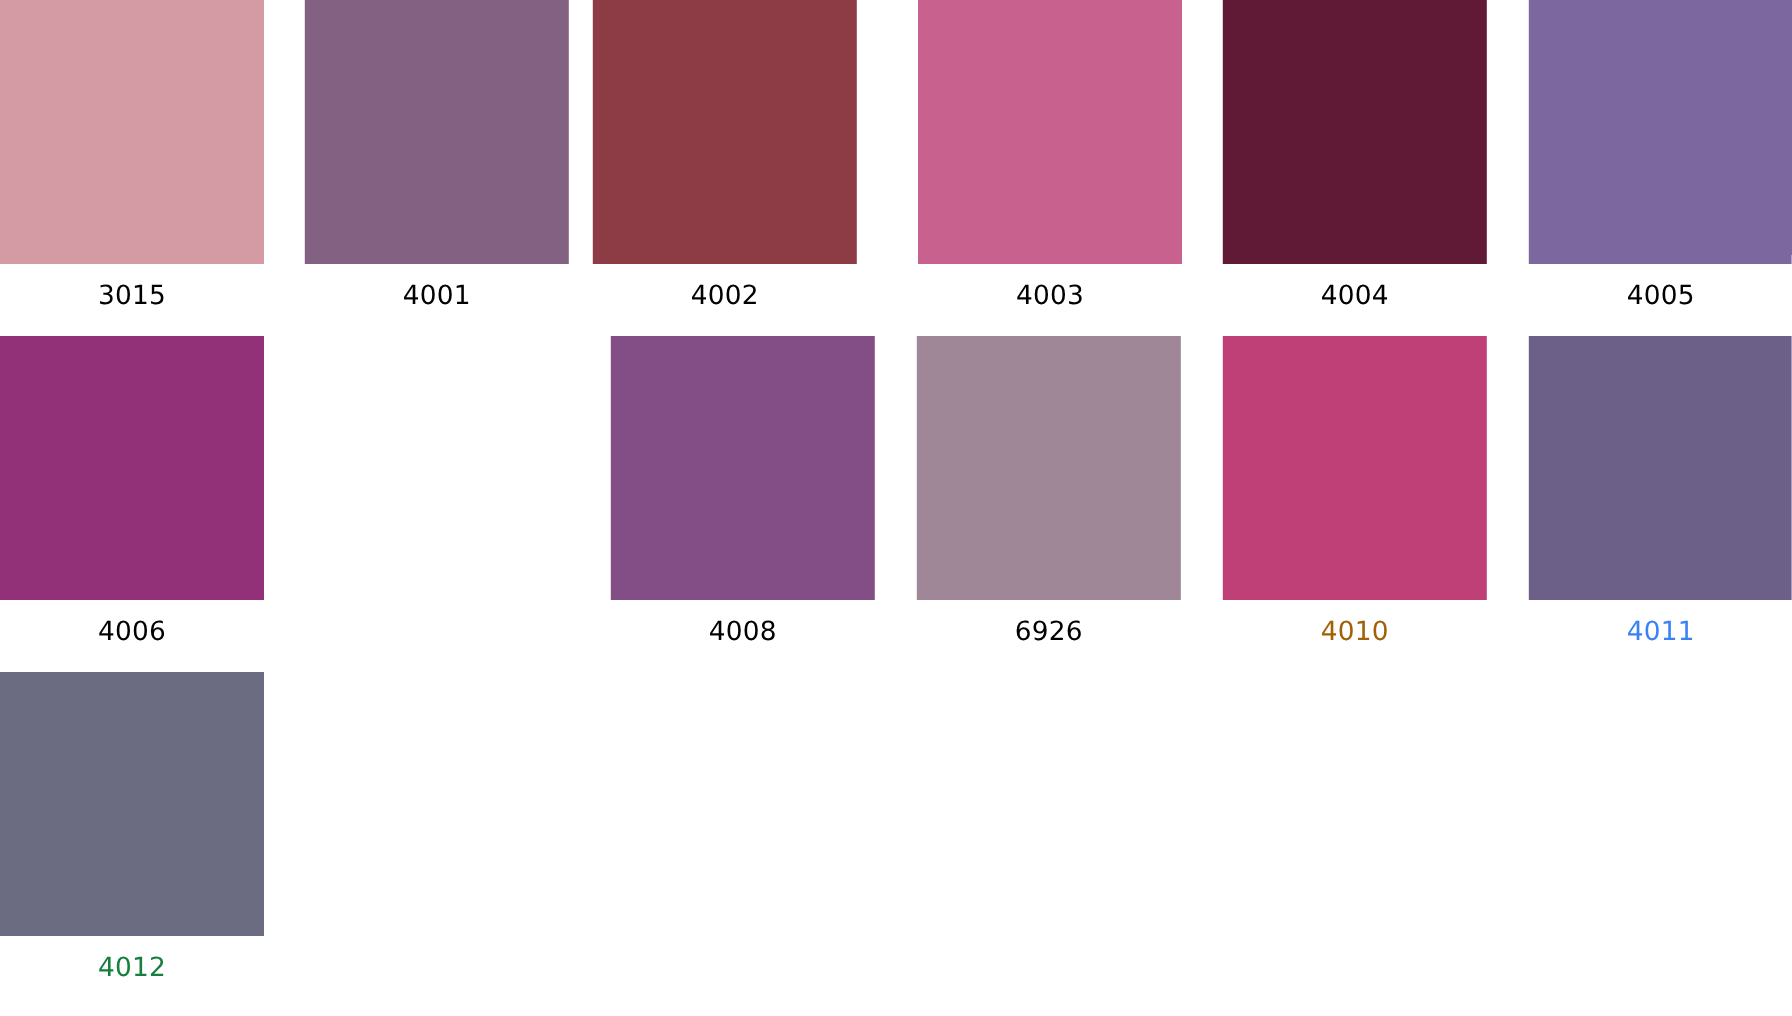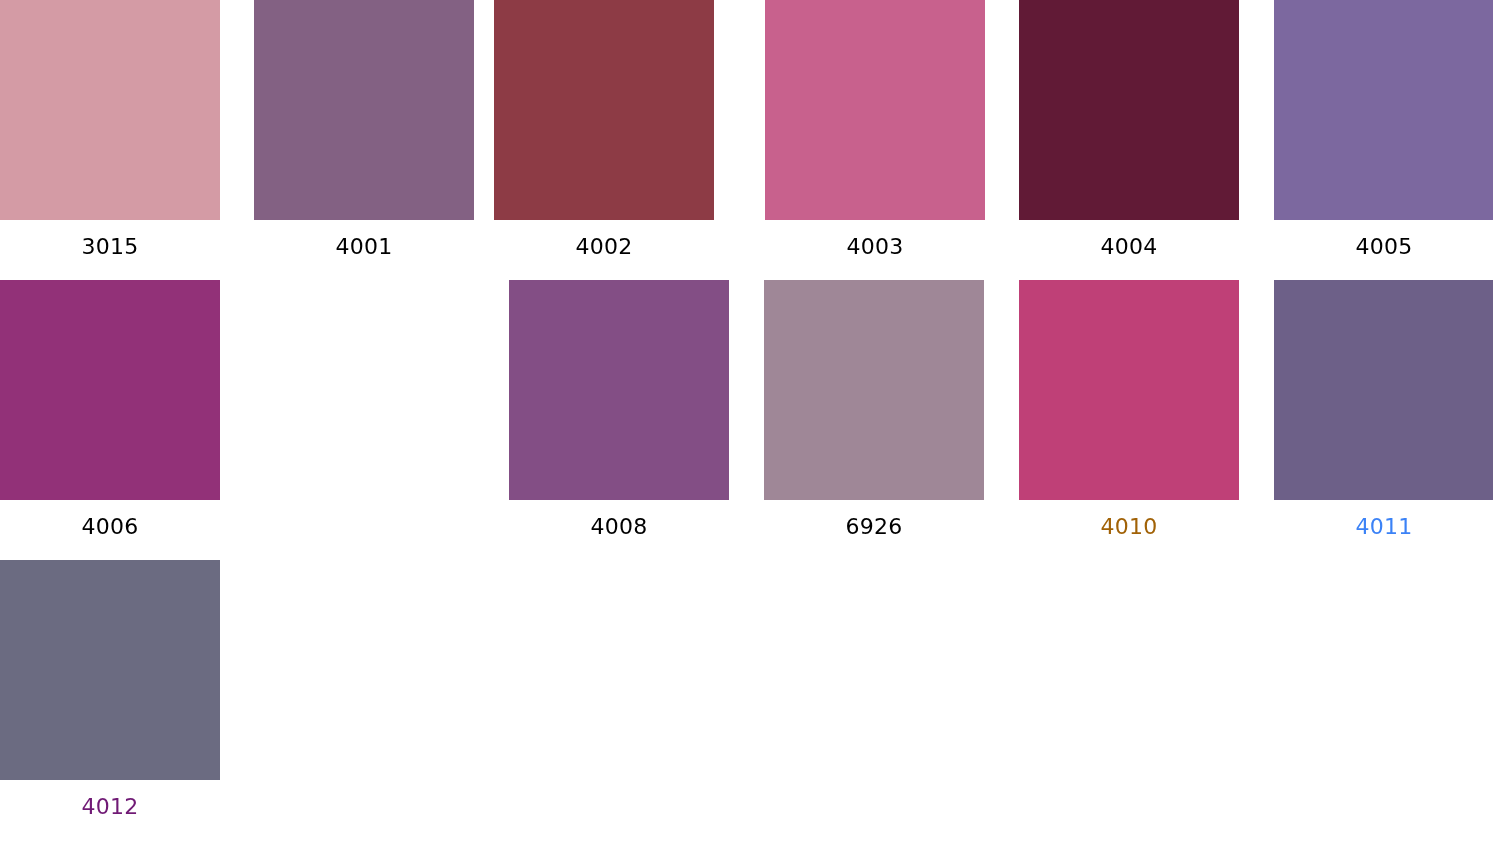--- a/index.html
+++ b/index.html
@@ -92,15 +92,15 @@
     <div class="swatch-cell" style="left: 1019px; top: 280px;">
       <div class="swatch-chip" style="width: 220px; height: 220px; background: rgb(191, 64, 119);"></div>
       <div class="swatch-label" style="width: 220px; color: #a16207;">4010</div>
     </div>
     <div class="swatch-cell" style="left: 1274px; top: 280px;">
       <div class="swatch-chip" style="width: 220px; height: 220px; background: rgb(109, 96, 136);"></div>
       <div class="swatch-label" style="width: 220px; color: #3b82f6;">4011</div>
     </div>
     <div class="swatch-cell" style="left: 0px; top: 560px;">
       <div class="swatch-chip" style="width: 220px; height: 220px; background: rgb(107, 107, 129);"></div>
-      <div class="swatch-label" style="width: 220px; color: #701a75; margin-top: 16px;">4012</div>
+      <div class="swatch-label" style="width: 220px; color: #15803d; margin-top: 16px;">4012</div>
     </div>
   </div>
 
 </body></html>

